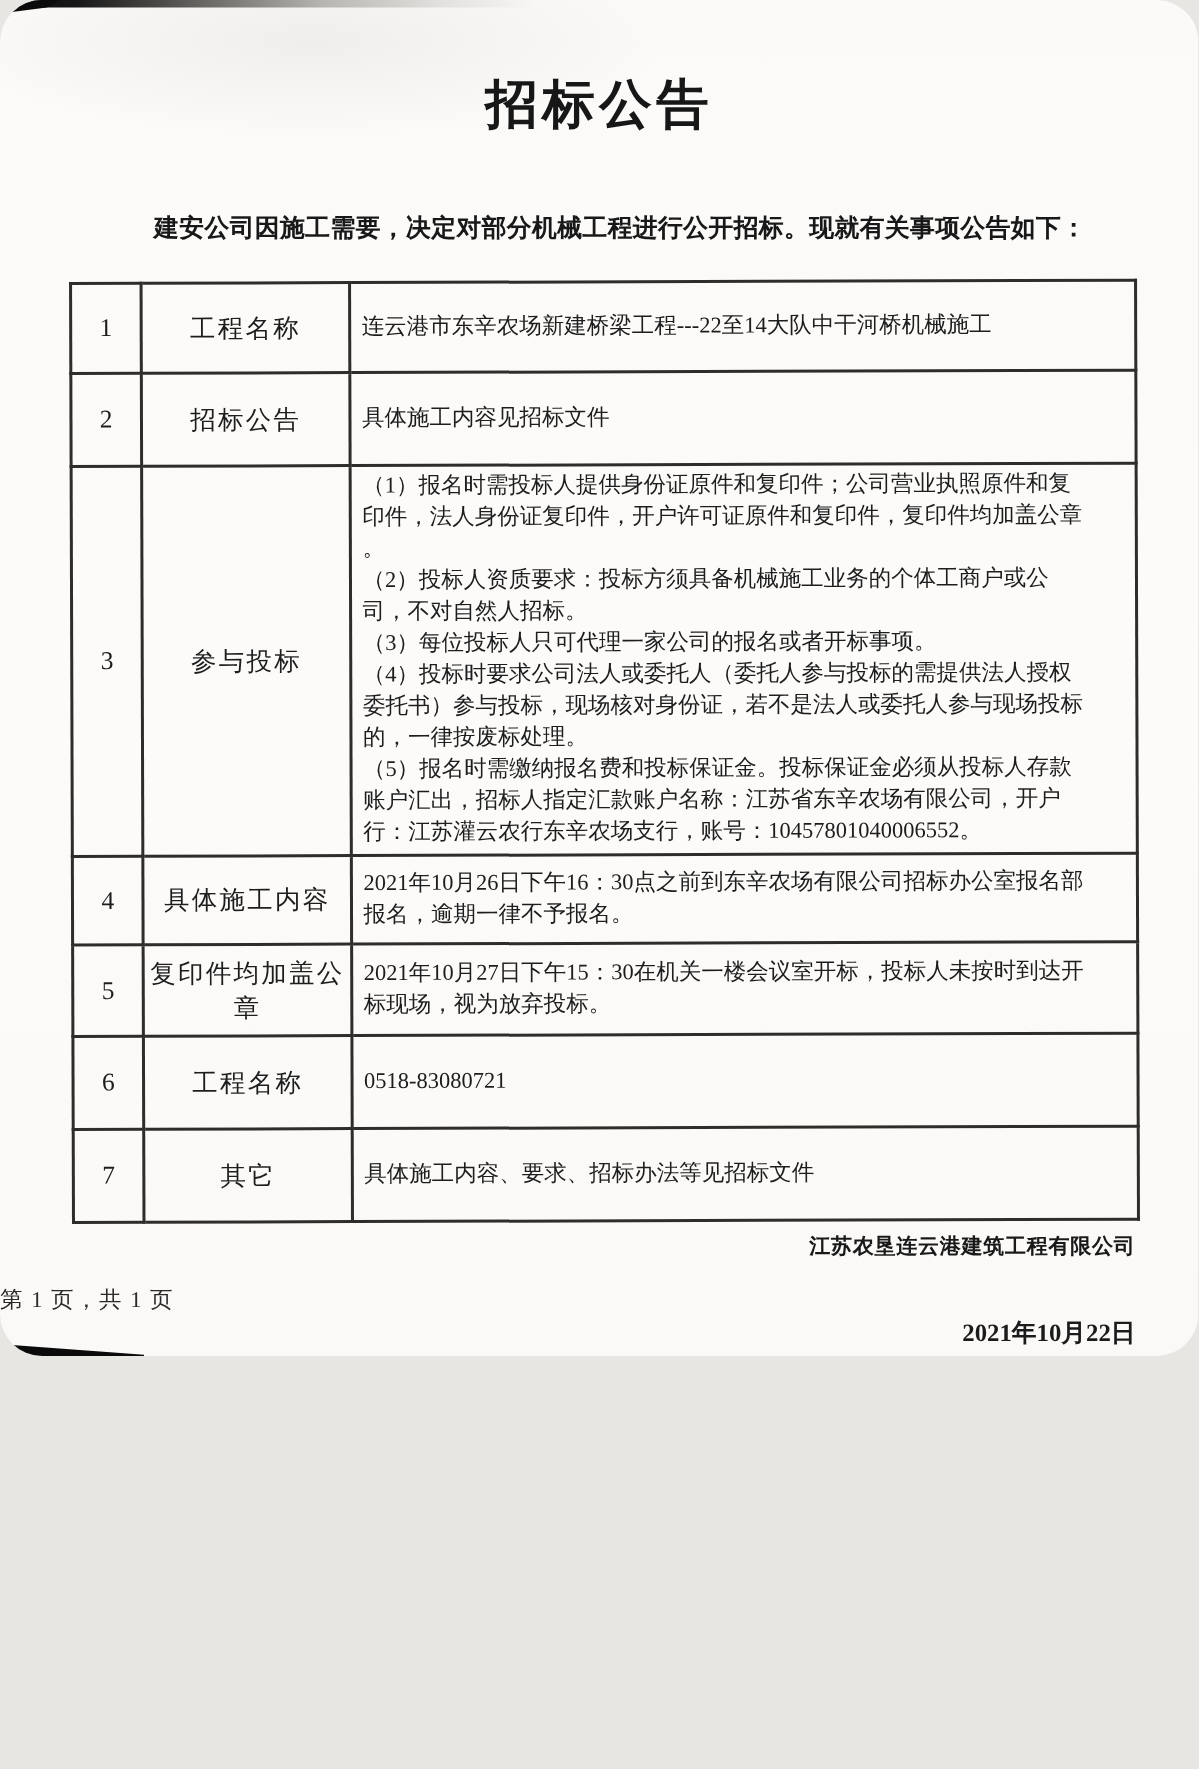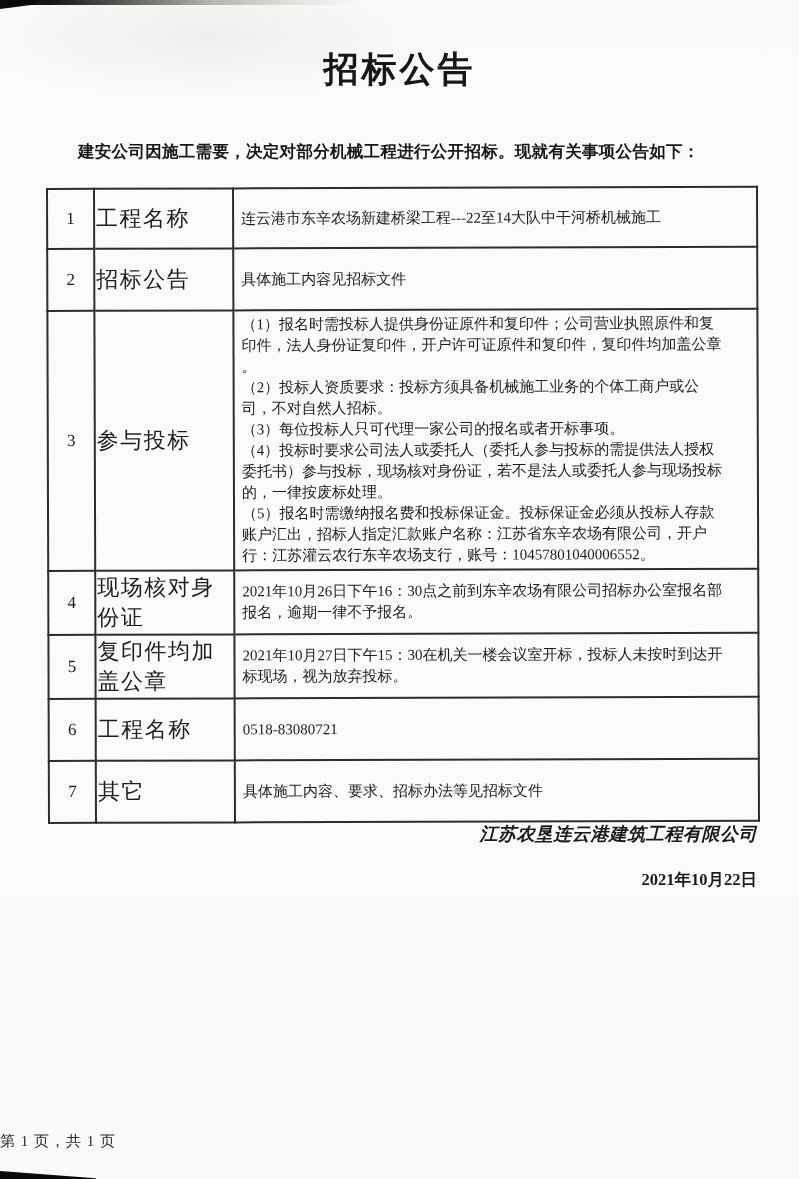--- a/index.html
+++ b/index.html
@@ -4,27 +4,28 @@
 <style>
   html, body {
     margin: 0;
     padding: 0;
     background: #e8e6e3;
     font-family: "Liberation Serif", "DejaVu Serif", serif;
   }
   .page {
     position: relative;
     width: 799px;
-    height: 1179px;
+    height: 904px;
     margin: 0 auto;
     background:
       radial-gradient(ellipse 340px 90px at 26% 3%, rgba(140,134,128,0.10), transparent 70%),
       linear-gradient(180deg, #fbfaf8 0%, #fcfbfa 55%, #faf9f7 100%);
     color: #1c1c1c;
     overflow: hidden;
+    border-radius: 28px;
   }
 
   
   .artifact-top-strip {
     position: absolute; left: 0; top: 0;
     width: 358px; height: 5px;
     background: linear-gradient(to right,
       #0e0e0e 0%, #161616 14%, rgba(55,52,50,0.85) 32%,
       rgba(110,105,100,0.45) 60%, rgba(150,145,140,0.2) 82%, transparent 100%);
   }
@@ -52,20 +53,21 @@
   }
 
   .doc-intro {
     position: absolute;
     top: 141px; left: 62px; right: 50px;
     font-size: 16.5px;
     font-weight: bold;
     letter-spacing: 0.3px;
     text-indent: 16px;
     color: #181818;
+    text-align: center;
   }
 
   .bid-table {
     position: absolute;
     top: 188px; left: 48px;
     width: 710px;
     border-collapse: collapse;
     table-layout: fixed;
     transform: rotate(-0.18deg);
     transform-origin: left bottom;
@@ -73,22 +75,22 @@
   .bid-table td {
     border: 2px solid #2e2d2c;
     vertical-align: middle;
     color: #1d1d1d;
   }
   .cell-num {
     text-align: center;
     font-size: 17px;
   }
   .cell-label {
-    text-align: left;
-    font-size: 22px;
+    text-align: center;
+    font-size: 17px;
     letter-spacing: 1.5px;
   }
   .cell-content {
     font-size: 15px;
     line-height: 21px;
     padding: 3px 5px 3px 7px;
     white-space: pre-wrap;
     letter-spacing: 0;
   }
   tr.r1 { height: 60px; }
@@ -98,28 +100,27 @@
   tr.r5 { height: 61px; }
   tr.r6 { height: 62px; }
   tr.r7 { height: 62px; }
 
   .signature {
     position: absolute;
     top: 822px; right: 42px;
     text-align: right;
   }
   .signature .company {
-    font-size: 18px;
+    font-size: 14px;
     font-weight: 600;
     letter-spacing: 0.5px;
     color: #191919;
-    font-style: italic;
   }
   .signature .sig-date {
-    margin-top: 23px;
+    margin-top: 38px;
     font-size: 16.5px;
     font-weight: 600;
     color: #1b1b1b;
   }
 
   .page-footer {
     position: absolute;
     left: 0; right: 0; bottom: 28px;
     text-align: left;
     font-size: 15px;
@@ -168,21 +169,21 @@
 （3）每位投标人只可代理一家公司的报名或者开标事项。
 （4）投标时要求公司法人或委托人（委托人参与投标的需提供法人授权
 委托书）参与投标，现场核对身份证，若不是法人或委托人参与现场投标
 的，一律按废标处理。
 （5）报名时需缴纳报名费和投标保证金。投标保证金必须从投标人存款
 账户汇出，招标人指定汇款账户名称：江苏省东辛农场有限公司，开户
 行：江苏灌云农行东辛农场支行，账号：10457801040006552。</td>
       </tr>
       <tr class="r4">
         <td class="cell-num">4</td>
-        <td class="cell-label">现场核对身份证</td>
+        <td class="cell-label">具体施工内容</td>
         <td class="cell-content">2021年10月26日下午16：30点之前到东辛农场有限公司招标办公室报名部
 报名，逾期一律不予报名。</td>
       </tr>
       <tr class="r5">
         <td class="cell-num">5</td>
         <td class="cell-label">复印件均加盖公章</td>
         <td class="cell-content">2021年10月27日下午15：30在机关一楼会议室开标，投标人未按时到达开
 标现场，视为放弃投标。</td>
       </tr>
       <tr class="r6">

